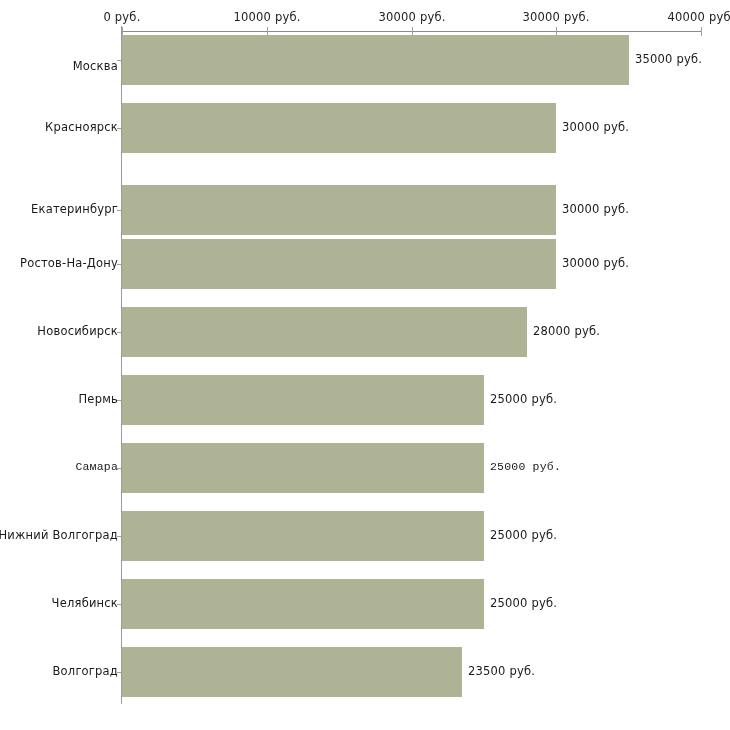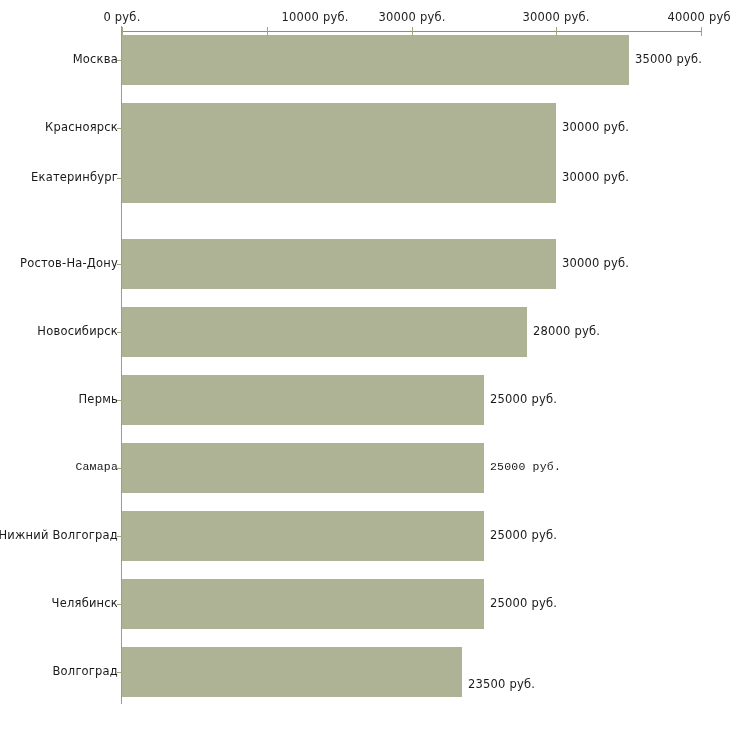--- a/index.html
+++ b/index.html
@@ -94,39 +94,39 @@
   <div class="axis-line"></div>
   <div id="xticks-layer">
       <div class="xtick" style="left: 122px;"></div>
       <div class="xtick" style="left: 267px;"></div>
       <div class="xtick" style="left: 412px;"></div>
       <div class="xtick" style="left: 556px;"></div>
       <div class="xtick" style="left: 701px;"></div>
     </div>
   <div id="xlabels-layer">
       <div class="xlabel" style="left: 122px;">0 руб.</div>
-      <div class="xlabel" style="left: 267px; margin-left: 48px;">10000 руб.</div>
+      <div class="xlabel" style="left: 267px;">10000 руб.</div>
       <div class="xlabel" style="left: 412px;">30000 руб.</div>
       <div class="xlabel" style="left: 556px;">30000 руб.</div>
       <div class="xlabel" style="left: 701px;">40000 руб.</div>
     </div>
   <div id="rows-layer">
       <div class="row" style="top: 35px; height: 50px;">
         <div class="cat-tick" style="top: 25px;"></div>
-        <div class="cat-label" style="top: 17px;">Москва</div>
+        <div class="cat-label" style="top: 24px;">Москва</div>
         <div class="bar" style="width: 507px; height: 50px; background: rgb(174, 179, 149);"></div>
         <div class="value-label" style="left: 635px; top: 17px;">35000 руб.</div>
       </div>
       <div class="row" style="top: 103px; height: 50px;">
         <div class="cat-tick" style="top: 25px;"></div>
         <div class="cat-label" style="top: 17px;">Красноярск</div>
         <div class="bar" style="width: 434px; height: 50px; background: rgb(174, 179, 149);"></div>
         <div class="value-label" style="left: 562px; top: 17px;">30000 руб.</div>
       </div>
-      <div class="row" style="top: 153px; height: 50px; border-radius: 11px;">
+      <div class="row" style="top: 185px; height: 50px; border-radius: 11px;">
         <div class="cat-tick" style="top: 25px;"></div>
         <div class="cat-label" style="top: 17px;">Екатеринбург</div>
         <div class="bar" style="width: 434px; height: 50px; background: rgb(174, 179, 149);"></div>
         <div class="value-label" style="left: 562px; top: 17px;">30000 руб.</div>
       </div>
       <div class="row" style="top: 239px; height: 50px;">
         <div class="cat-tick" style="top: 25px;"></div>
         <div class="cat-label" style="top: 17px;">Ростов-На-Дону</div>
         <div class="bar" style="width: 434px; height: 50px; background: rgb(174, 179, 149);"></div>
         <div class="value-label" style="left: 562px; top: 17px;">30000 руб.</div>
@@ -158,16 +158,16 @@
       <div class="row" style="top: 579px; height: 50px;">
         <div class="cat-tick" style="top: 25px;"></div>
         <div class="cat-label" style="top: 17px;">Челябинск</div>
         <div class="bar" style="width: 362px; height: 50px; background: rgb(174, 179, 149);"></div>
         <div class="value-label" style="left: 490px; top: 17px;">25000 руб.</div>
       </div>
       <div class="row" style="top: 647px; height: 50px;">
         <div class="cat-tick" style="top: 25px;"></div>
         <div class="cat-label" style="top: 17px;">Волгоград</div>
         <div class="bar" style="width: 340px; height: 50px; background: rgb(174, 179, 149);"></div>
-        <div class="value-label" style="left: 468px; top: 30px;">23500 руб.</div>
+        <div class="value-label" style="left: 468px; top: 17px;">23500 руб.</div>
       </div>
     </div>
 </div>
 
 </body></html>

